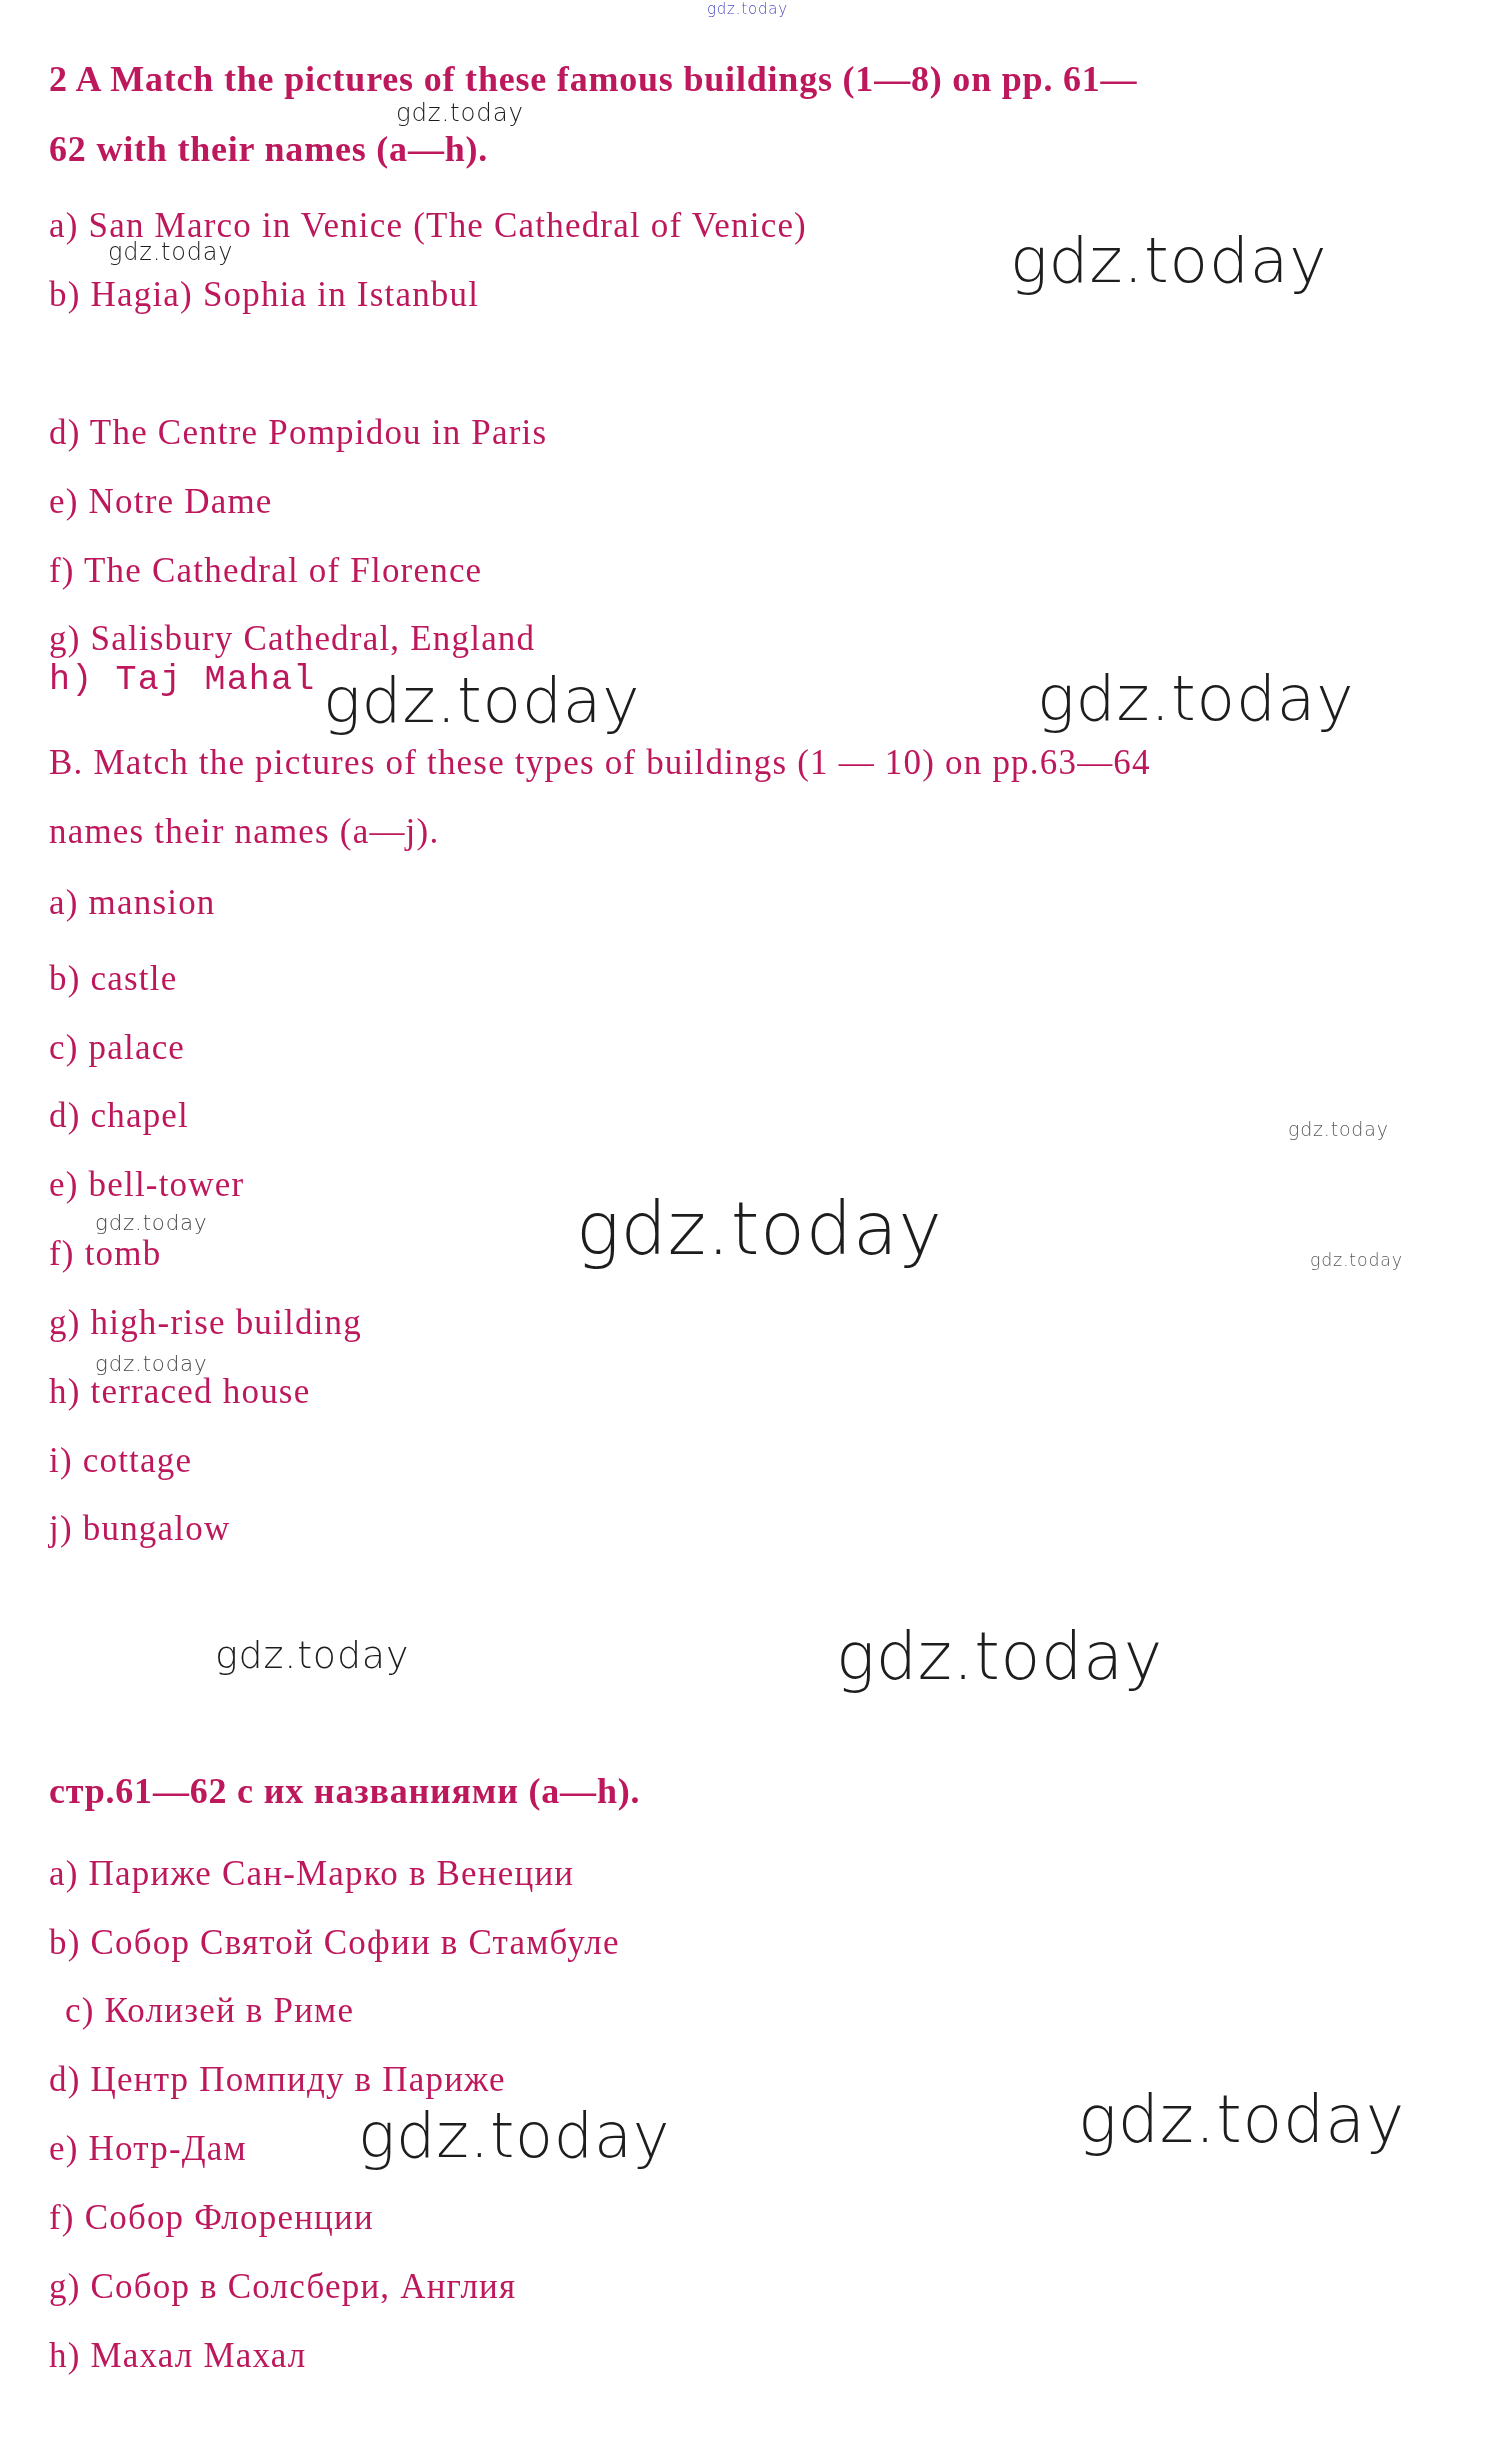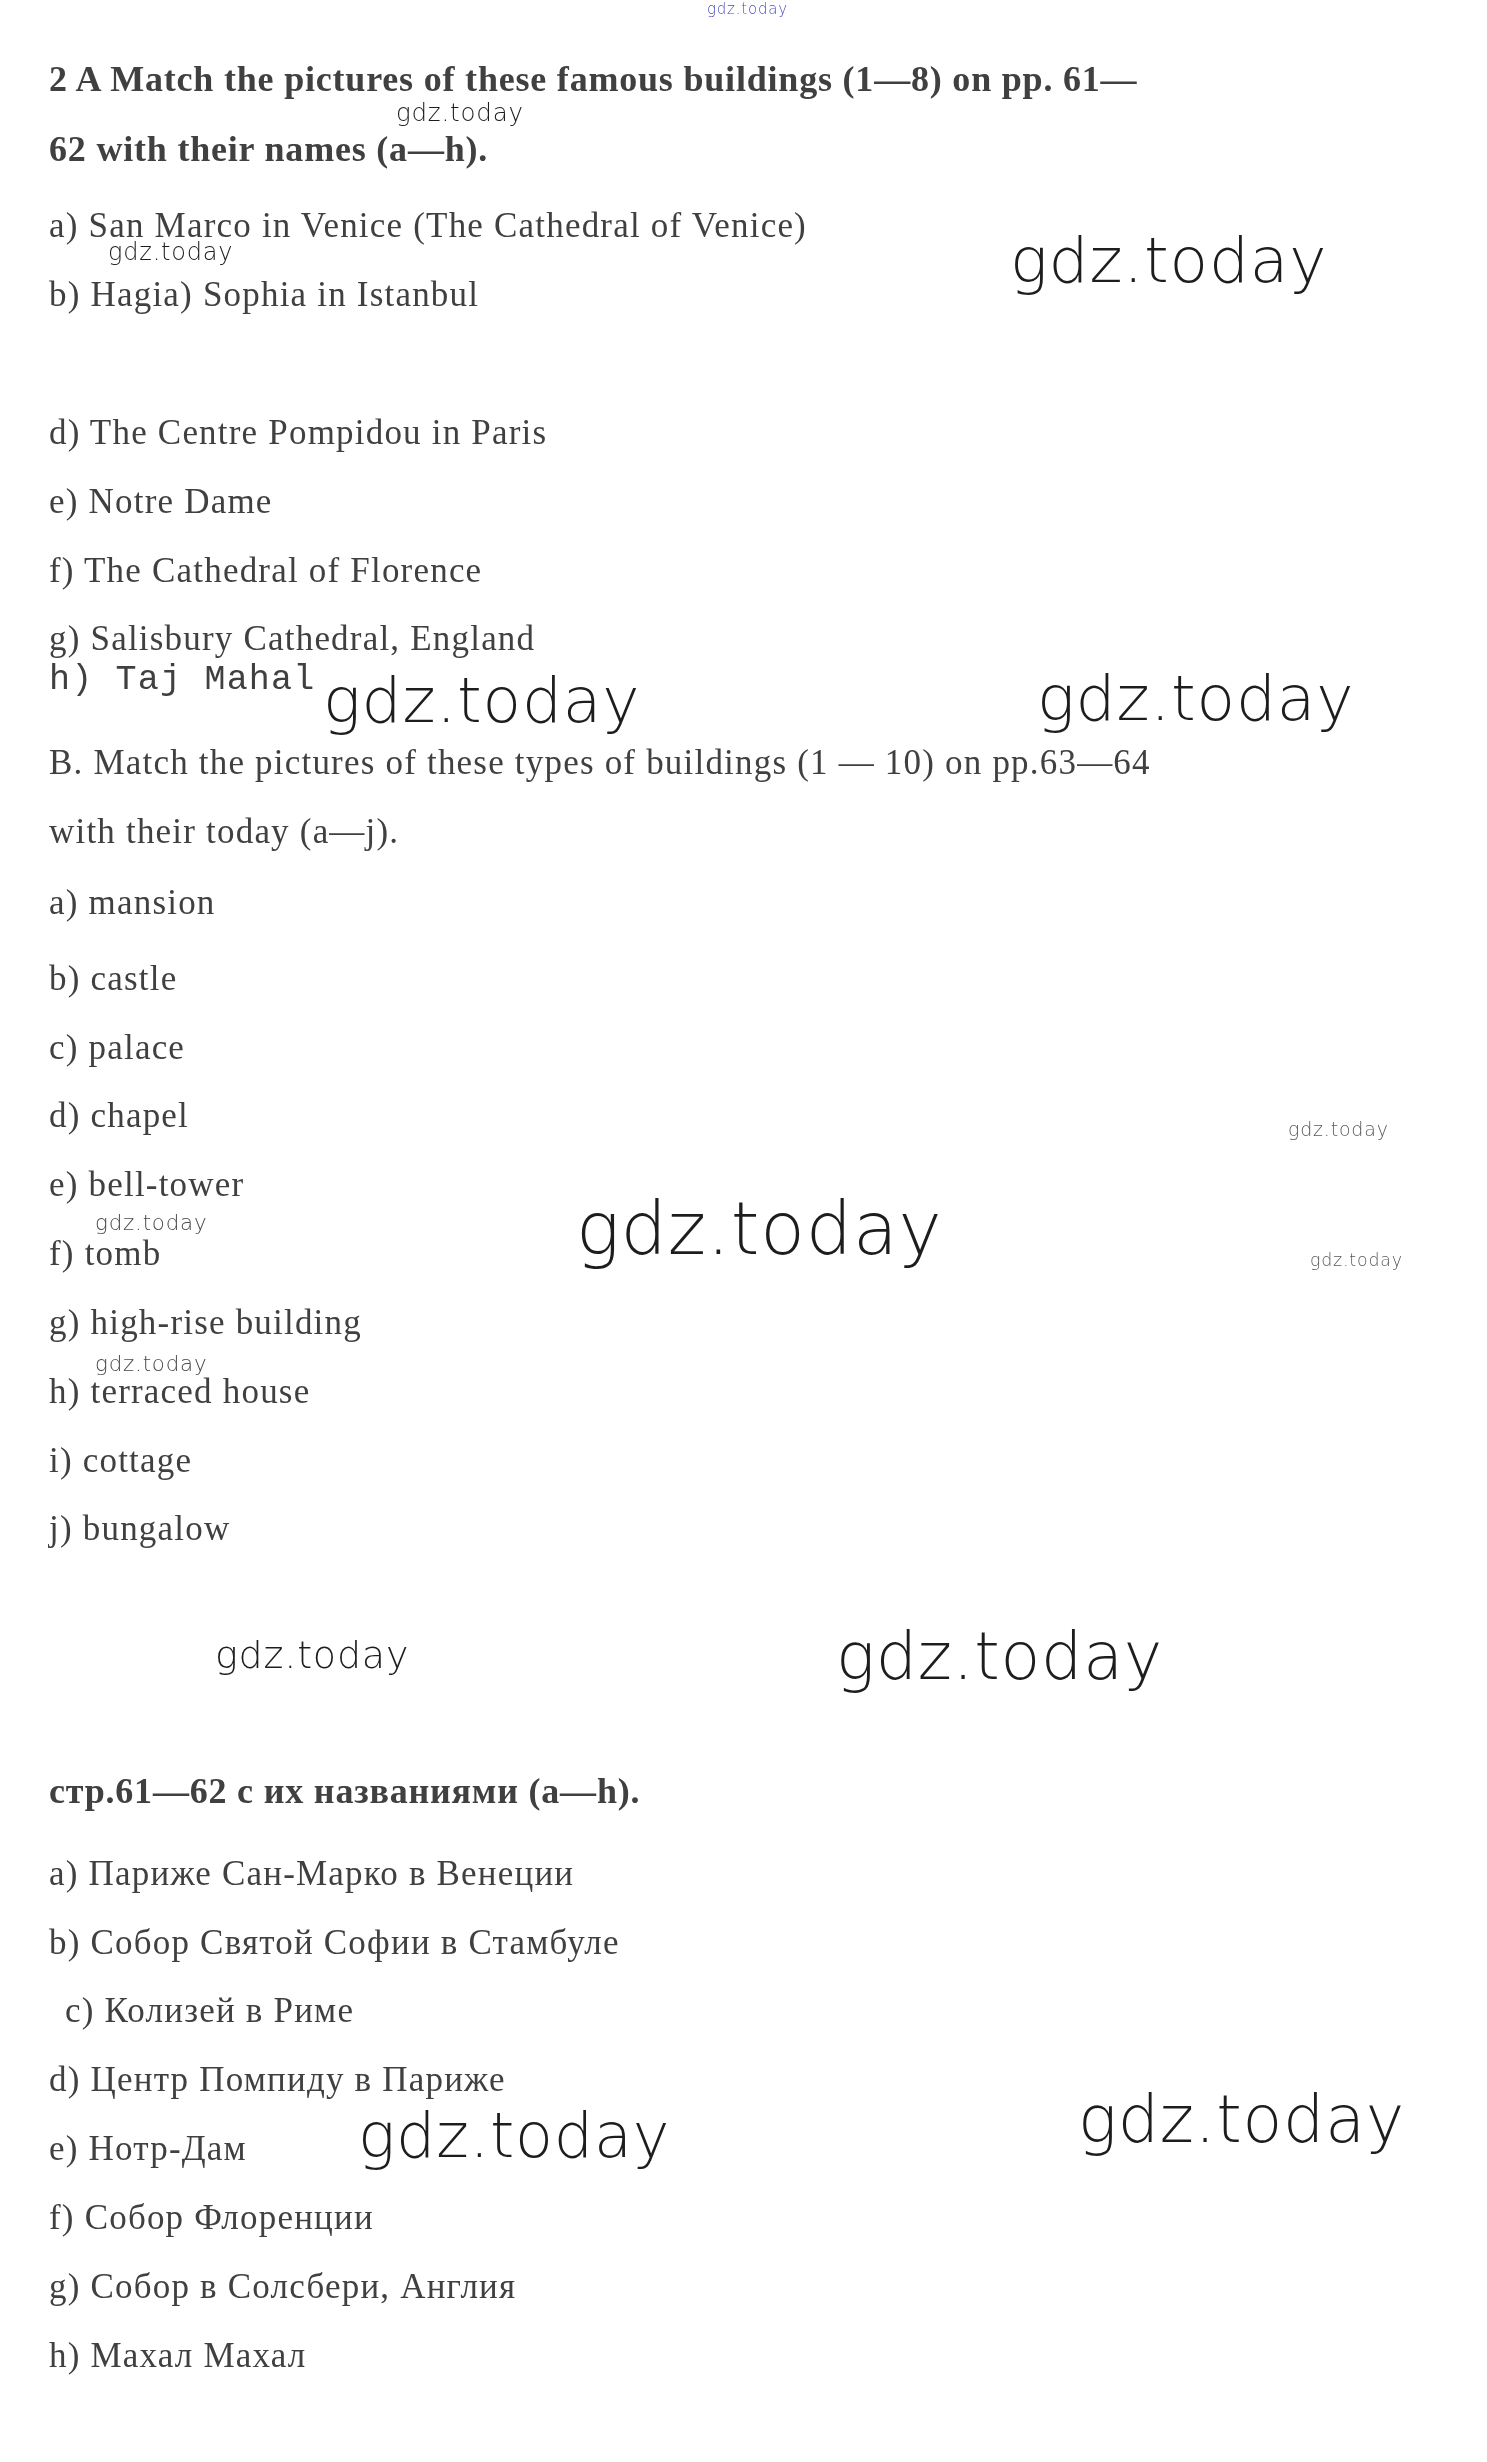--- a/index.html
+++ b/index.html
@@ -9,21 +9,21 @@
     background: #ffffff;
     position: relative;
     overflow: hidden;
     font-family: "Liberation Serif", serif;
   }
   .page { position: absolute; inset: 0; padding-left: 16px; }
   
   .line {
     position: absolute;
     left: 49px;
-    color: #404040;
+    color: #be185d;
     font-family: "Liberation Serif", serif;
     font-size: 35px;
     letter-spacing: 1.2px;
     line-height: 1.1;
     white-space: nowrap;
   }
   .line.bold {
     font-weight: 700;
     font-size: 36px;
     letter-spacing: 0.8px;
@@ -59,21 +59,21 @@
   <div class="wm" style="left:1010px; top:229px; font-size:63px;">gdz.today</div>
   <div class="line" style="top:414px;">d) The Centre Pompidou in Paris</div>
   <div class="line" style="top:483px;">e) Notre Dame</div>
   <div class="line" style="top:552px;">f) The Cathedral of Florence</div>
   <div class="line" style="top:620px;">g) Salisbury Cathedral, England</div>
   <div class="line" style="top:661px;font-family:Liberation Mono, monospace;">h) Taj Mahal</div>
   <div class="wm" style="left:323px; top:669px; font-size:63px;">gdz.today</div>
   <div class="wm" style="left:1037px; top:667px; font-size:63px;">gdz.today</div>
 
   <div class="line" style="top:744px;">B. Match the pictures of these types of buildings (1 — 10) on pp.63—64</div>
-  <div class="line" style="top:813px;">with their today (a—j).</div>
+  <div class="line" style="top:813px;">names their names (a—j).</div>
 
   <div class="line" style="top:884px;">a) mansion</div>
   <div class="line" style="top:960px;">b) castle</div>
   <div class="line" style="top:1029px;">c) palace</div>
   <div class="line" style="top:1097px;">d) chapel</div>
   <div class="wm wm-dim" style="left:1288px; top:1120px; font-size:19px;">gdz.today</div>
   <div class="line" style="top:1166px;">e) bell-tower</div>
   <div class="wm wm-gray" style="left:95px; top:1212px; font-size:21.4px;">gdz.today</div>
   <div class="wm" style="left:576px; top:1192px; font-size:73px;">gdz.today</div>
   <div class="wm wm-dim" style="left:1310px; top:1252px; font-size:17.4px;">gdz.today</div>

